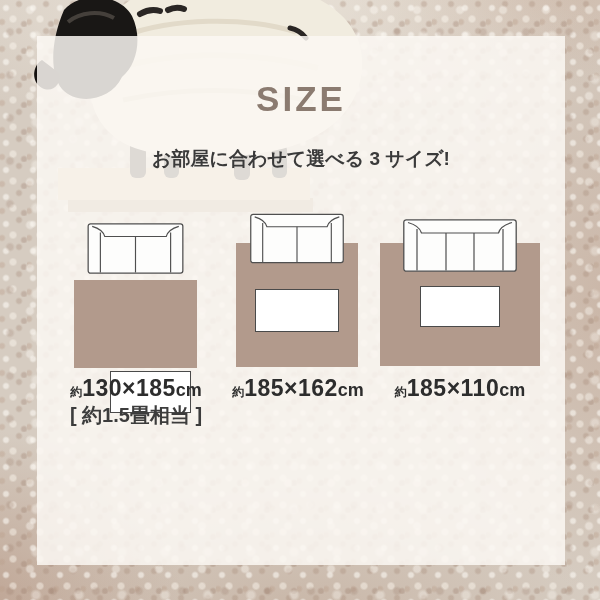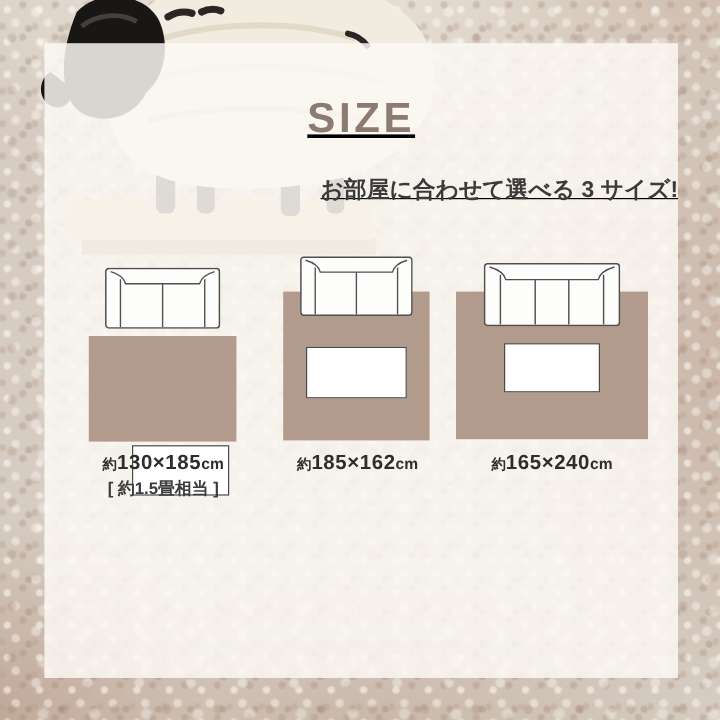--- a/index.html
+++ b/index.html
@@ -26,24 +26,24 @@
     radial-gradient(ellipse 300px 260px at -2% 100%, rgba(168,128,106,.50), transparent 65%),
     radial-gradient(ellipse 260px 420px at 102% 50%, rgba(186,152,132,.42), transparent 70%),
     radial-gradient(ellipse 420px 180px at 50% 102%, rgba(175,142,120,.35), transparent 70%),
     radial-gradient(ellipse 500px 220px at 40% -2%, rgba(242,236,226,.75), transparent 70%),
     radial-gradient(ellipse 300px 140px at 92% -2%, rgba(198,168,148,.45), transparent 70%);}
   .sheep-svg{position:absolute;left:28px;top:0;width:340px;height:225px;}
   
   .panel{position:absolute;left:37px;top:36px;width:528px;height:529px;
     background:rgba(251,248,243,.85);}
   
-  .content{position:absolute;left:37px;top:36px;width:528px;height:529px;text-decoration:underline;}
+  .content{position:absolute;left:37px;top:36px;width:528px;height:529px;}
   .title{margin:42px 0 0 0;text-align:center;font-size:35px;font-weight:700;
     letter-spacing:3px;color:#8b7b70;line-height:1.2;}
-  .subtitle{margin:26px 0 0 0;text-align:right;font-size:19px;font-weight:600;
+  .subtitle{margin:26px 0 0 0;text-align:center;font-size:19px;font-weight:600;
     color:#3a3a3a;line-height:1.4;}
   
   .card{position:absolute;height:210px;}
   .card-1{left:60px;top:213px;width:152px;}
   .card-2{left:222px;top:213px;width:152px;}
   .card-3{left:380px;top:213px;width:160px;}
   .rug{position:absolute;background:#b29a8c;z-index:1;}
   .card-1 .rug{left:14px;top:67px;width:123px;height:88px;}
   .card-2 .rug{left:14px;top:30px;width:122px;height:124px;}
   .card-3 .rug{left:0;top:30px;width:160px;height:123px;}
@@ -51,23 +51,23 @@
   .card-1 .low-table{left:36px;top:91px;width:81px;height:42px;}
   .card-2 .low-table{left:33px;top:76px;width:84px;height:43px;}
   .card-3 .low-table{left:40px;top:73px;width:80px;height:41px;}
   .sofa{position:absolute;z-index:3;}
   .card-1 .sofa{left:27px;top:10px;width:97px;height:51px;}
   .card-2 .sofa{left:28px;top:0;width:94px;height:51px;}
   .card-3 .sofa{left:23px;top:6px;width:114px;height:53px;}
   .size-label{position:absolute;left:0;top:164px;width:100%;text-align:center;z-index:4;}
   .dim-line{color:#2d2d2d;font-weight:700;line-height:1;white-space:nowrap;}
   .approx{font-size:12px;}
-  .dim{font-size:17px;letter-spacing:.5px;}
-  .unit{font-size:13px;}
-  .tatami{margin-top:5px;font-size:14px;font-weight:600;color:#3c3c3c;line-height:1;white-space:nowrap;}
+  .dim{font-size:23px;letter-spacing:.5px;}
+  .unit{font-size:18px;}
+  .tatami{margin-top:5px;font-size:20px;font-weight:600;color:#3c3c3c;line-height:1;white-space:nowrap;}
 </style>
 </head>
 <body>
 
 <div class="stage">
 
   <div class="photo-bg">
     <div class="washes"></div>
     <div class="grain1"></div>
     <div class="grain2"></div>
@@ -134,17 +134,17 @@
 
   <div class="card card-3">
     <div class="rug"></div>
     <div class="low-table"></div>
     <svg class="sofa" viewBox="0 0 114 53" aria-hidden="true">
       <rect x="0.8" y="0.8" width="112.4" height="51.4" rx="2.5" fill="#fdfdfc" stroke="#4f4f4f" stroke-width="1.3"></rect>
       <path d="M5,3.5 C12,5.5 17,8.5 18.5,14 L95.5,14 C97,8.5 102,5.5 109,3.5" fill="none" stroke="#4f4f4f" stroke-width="1.2"></path>
       <path d="M14,10 V51.5 M100,10 V51.5 M43,14 V51.5 M71,14 V51.5" fill="none" stroke="#4f4f4f" stroke-width="1.2"></path>
     </svg>
     <div class="size-label">
-      <div class="dim-line"><span class="approx">約</span><span class="dim">165×240</span><span class="unit">cm</span></div>
+      <div class="dim-line"><span class="approx">約</span><span class="dim">185×110</span><span class="unit">cm</span></div>
     </div>
   </div>
 
 </div>
 
 </body></html>

